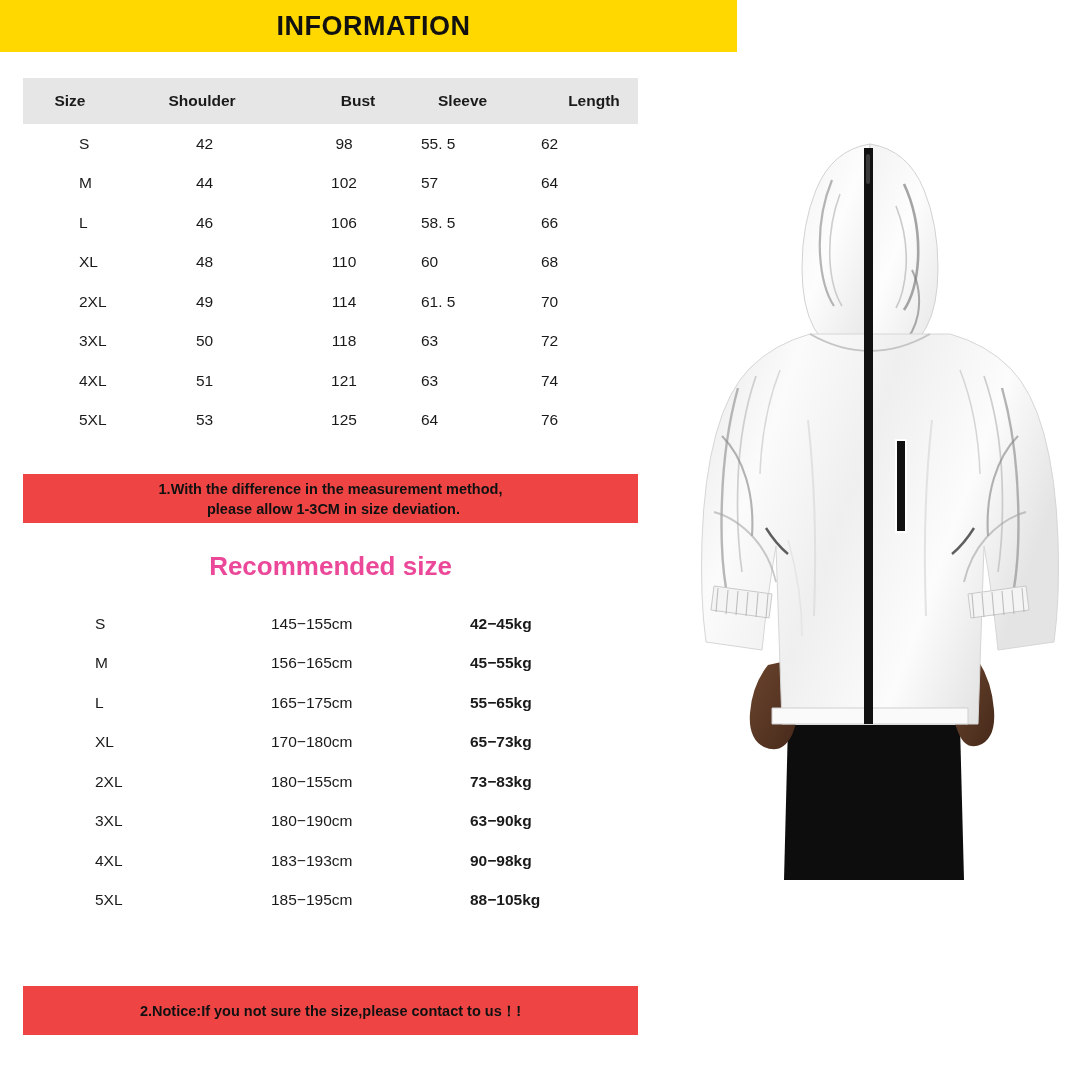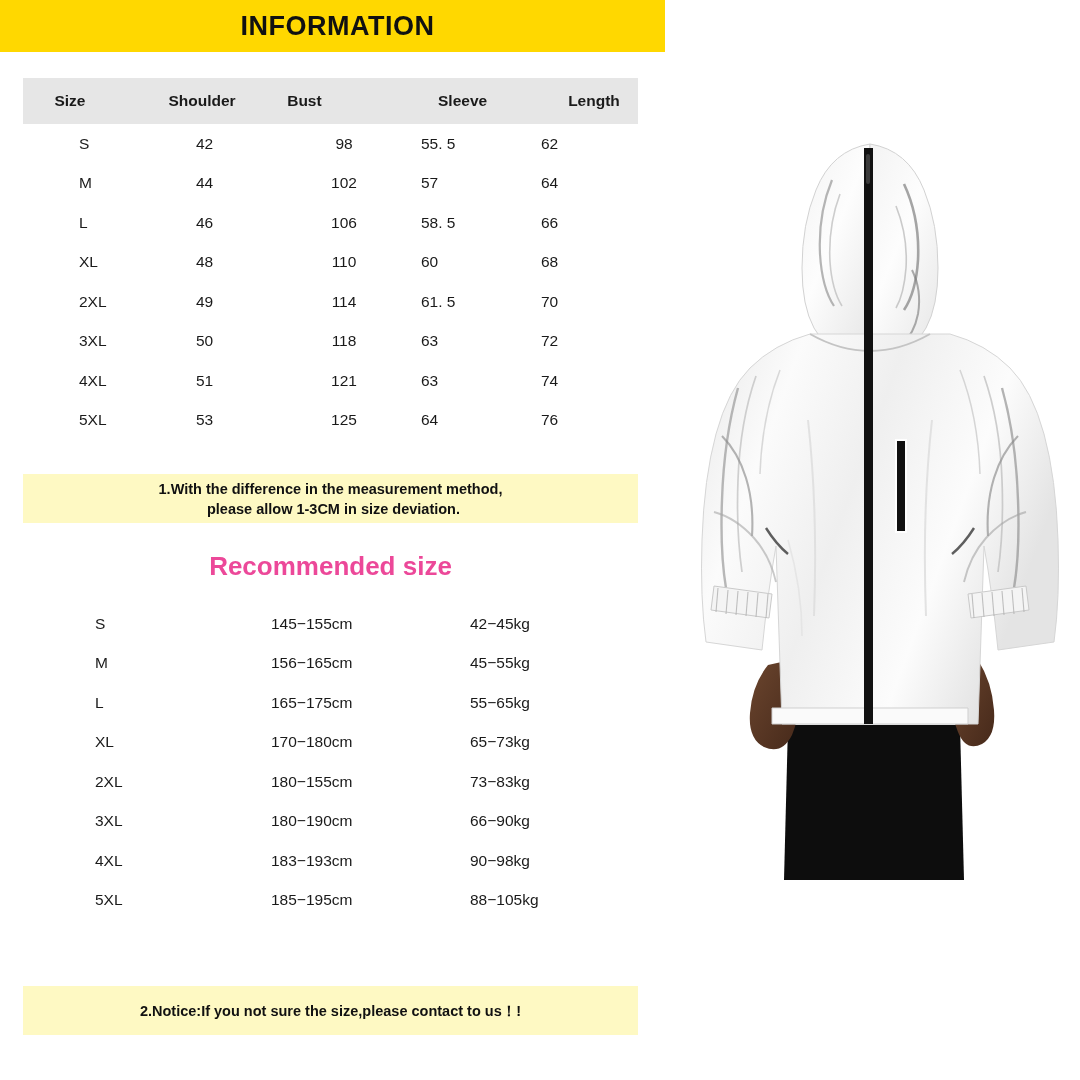--- a/index.html
+++ b/index.html
@@ -14,21 +14,21 @@
     overflow: hidden;
     font-family: "Liberation Sans", sans-serif;
     color: #111111;
   }
 
   
   .banner {
     position: absolute;
     left: 0;
     top: 0;
-    width: 665px;
+    width: 737px;
     height: 52px;
     background: #FFD800;
     display: flex;
     align-items: center;
     justify-content: center;
   }
   .banner-title {
     font-size: 27px;
     font-weight: bold;
     letter-spacing: 0.5px;
@@ -61,43 +61,43 @@
     background: #ffffff;
   }
   .trow .cell {
     font-size: 15.5px;
     color: #1a1a1a;
   }
 
   
   .t1 .c0 { width: 128px; text-align: center; }
   .t1 .c1 { width: 112px; text-align: center; }
-  .t1 .c2 { width: 120px; text-align: left; }
+  .t1 .c2 { width: 120px; text-align: right; }
   .t1 .c3 { width: 118px; text-align: center; }
   .t1 .c4 { width: 120px; text-align: center; }
   .t1 .trow .c0 { text-align: left; padding-left: 56px; box-sizing: border-box; }
   .t1 .trow .c1 { text-align: left; padding-left: 45px; box-sizing: border-box; }
   .t1 .trow .c2 { text-align: center; padding-left: 42px; box-sizing: border-box; }
   .t1 .trow .c3 { text-align: left; padding-left: 38px; box-sizing: border-box; }
   .t1 .trow .c4 { text-align: left; padding-left: 40px; box-sizing: border-box; }
 
   
   .t2 .c0 { width: 205px; text-align: center; }
   .t2 .c1 { width: 205px; text-align: center; }
   .t2 .c2 { width: 205px; text-align: center; }
   .t2 .trow .c0 { text-align: left; padding-left: 72px; box-sizing: border-box; }
   .t2 .trow .c1 { text-align: left; padding-left: 43px; box-sizing: border-box; }
-  .t2 .trow .c2 { text-align: left; padding-left: 37px; box-sizing: border-box; }
+  .t2 .trow .c2 { text-align: left; padding-left: 37px; box-sizing: border-box; font-weight: bold; }
 
   
   .note {
     position: absolute;
     left: 23px;
     width: 615px;
-    background: #fef9c3;
+    background: #ef4444;
     display: flex;
     flex-direction: column;
     align-items: center;
     justify-content: center;
   }
   .note-line {
     font-size: 14.5px;
     font-weight: bold;
     line-height: 20px;
     color: #111111;
@@ -230,21 +230,21 @@
         <div class="cell c2">65−73kg</div>
       </div>
       <div class="trow">
         <div class="cell c0">2XL</div>
         <div class="cell c1">180−155cm</div>
         <div class="cell c2">73−83kg</div>
       </div>
       <div class="trow">
         <div class="cell c0">3XL</div>
         <div class="cell c1">180−190cm</div>
-        <div class="cell c2">66−90kg</div>
+        <div class="cell c2">63−90kg</div>
       </div>
       <div class="trow">
         <div class="cell c0">4XL</div>
         <div class="cell c1">183−193cm</div>
         <div class="cell c2">90−98kg</div>
       </div>
       <div class="trow">
         <div class="cell c0">5XL</div>
         <div class="cell c1">185−195cm</div>
         <div class="cell c2">88−105kg</div>

